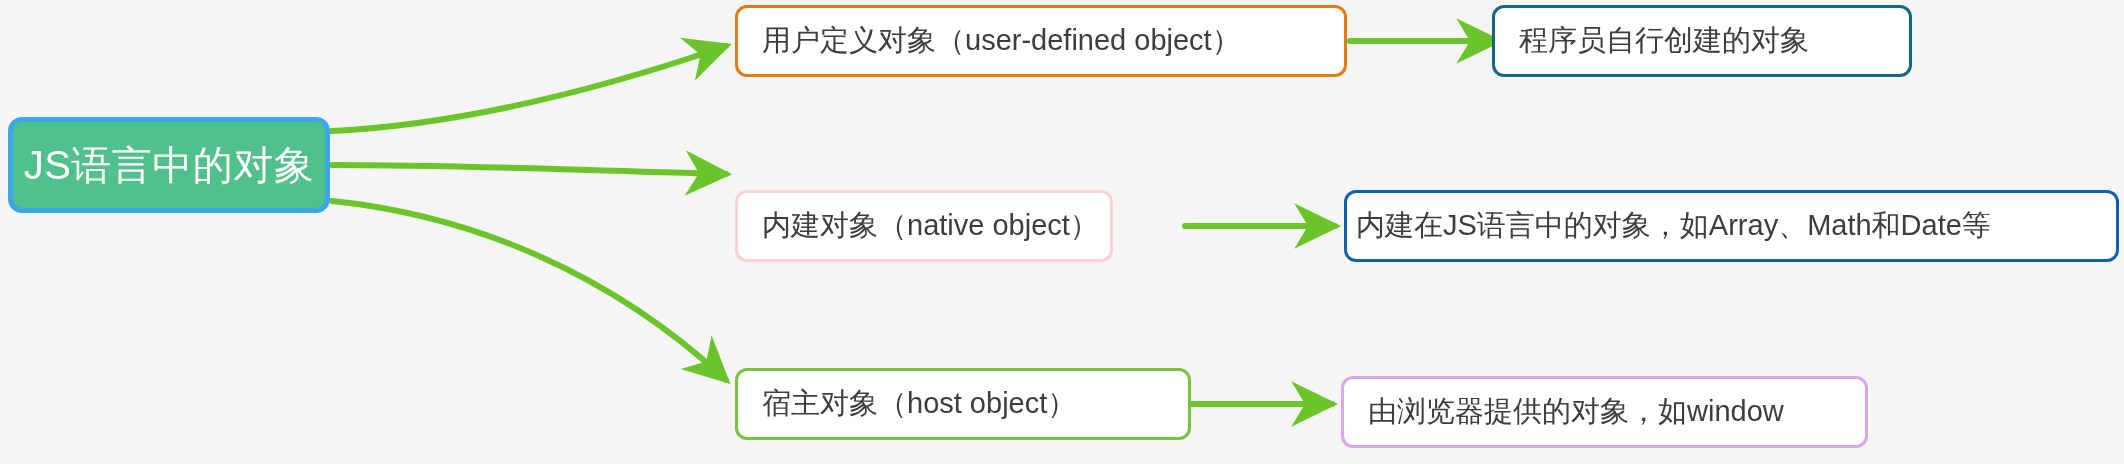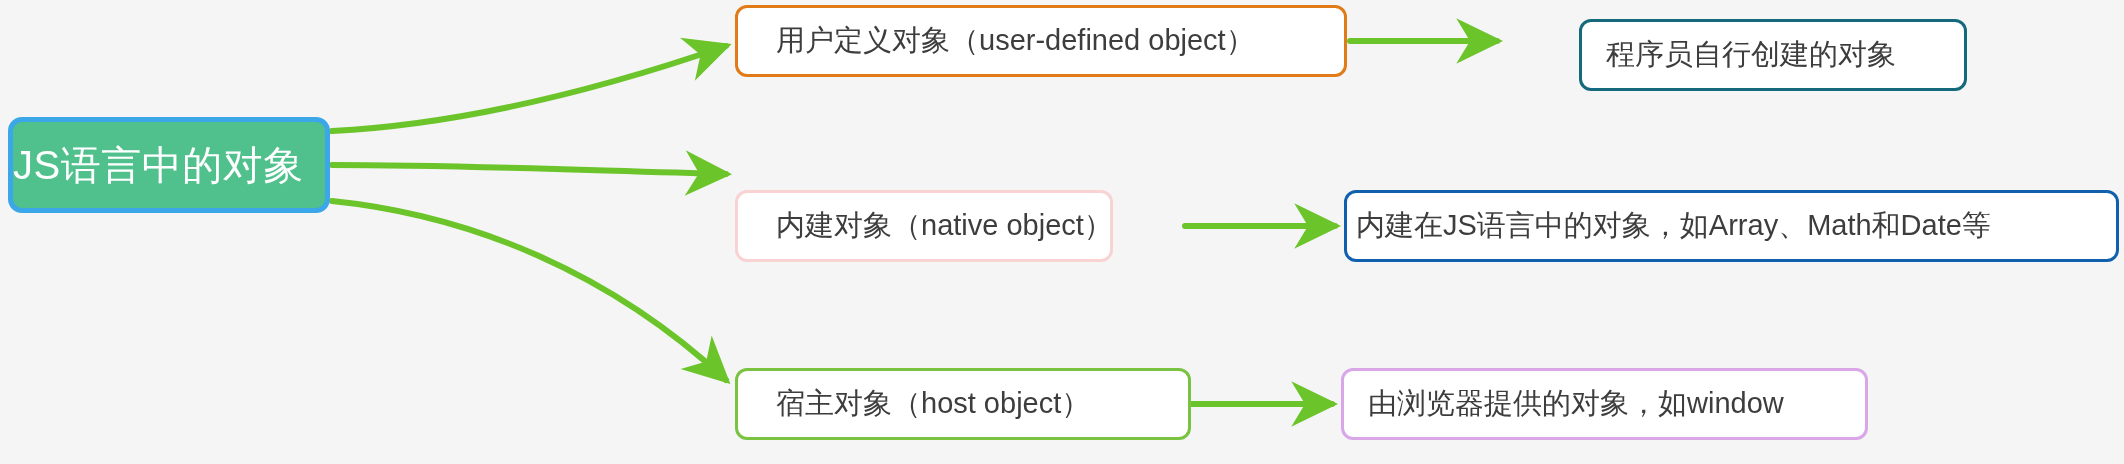--- a/index.html
+++ b/index.html
@@ -51,52 +51,51 @@
     height: 96px;
     background: #50c08c;
     border-color: #3ba7e8;
     border-width: 5px;
     border-radius: 14px;
     justify-content: center;
   }
   .node.root .label {
     color: #ffffff;
     font-size: 40px;
-    text-align: left;
+    text-align: center;
     letter-spacing: 0.5px;
   }
 
   
   .node.mid {
     border-width: 3px;
     height: 72px;
     padding: 0 24px;
   }
   .node.mid .label {
     color: #3d3d3d;
     font-size: 29px;
-    margin-left: 14px;
   }
   .node.mid-1 { left: 735px; top: 5px;   width: 612px; border-color: #e07b18; }
   .node.mid-2 { left: 735px; top: 190px; width: 378px; border-color: #f9d2d2; }
   .node.mid-3 { left: 735px; top: 368px; width: 456px; border-color: #79c341; }
 
   
   .node.leaf {
     border-width: 3px;
     height: 72px;
     padding: 0 24px;
   }
   .node.leaf .label {
     color: #3d3d3d;
     font-size: 29px;
   }
-  .node.leaf-1 { left: 1579px; top: 5px;   width: 388px; border-color: #15697d; margin-top: 14px; }
+  .node.leaf-1 { left: 1492px; top: 5px;   width: 420px; border-color: #15697d; }
   .node.leaf-2 { left: 1344px; top: 190px; width: 775px; border-color: #1060ae; padding-left: 9px; }
-  .node.leaf-3 { left: 1341px; top: 368px; width: 527px; border-color: #d9a6e8; }
+  .node.leaf-3 { left: 1341px; top: 376px; width: 527px; border-color: #d9a6e8; }
 </style>
 </head>
 <body>
 
 <div id="diagram">
 
   <svg id="edges" viewBox="0 0 2124 464" width="2124" height="464" xmlns="http://www.w3.org/2000/svg">
     <defs>
       <marker id="arrowhead" markerWidth="9" markerHeight="9" refX="7.4" refY="4.5" orient="auto" markerUnits="strokeWidth">
         <path d="M0.6,0.7 L8.4,4.5 L0.6,8.3 L2.9,4.5 Z" fill="#6cc42b"></path>

